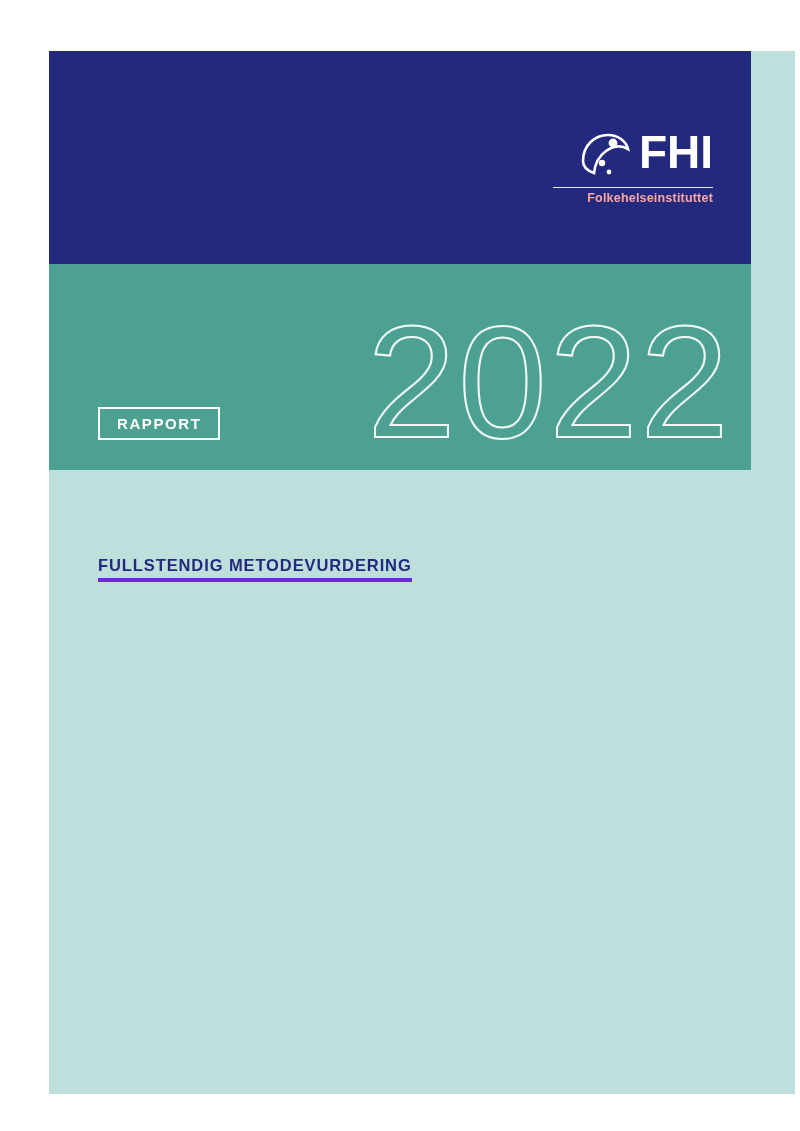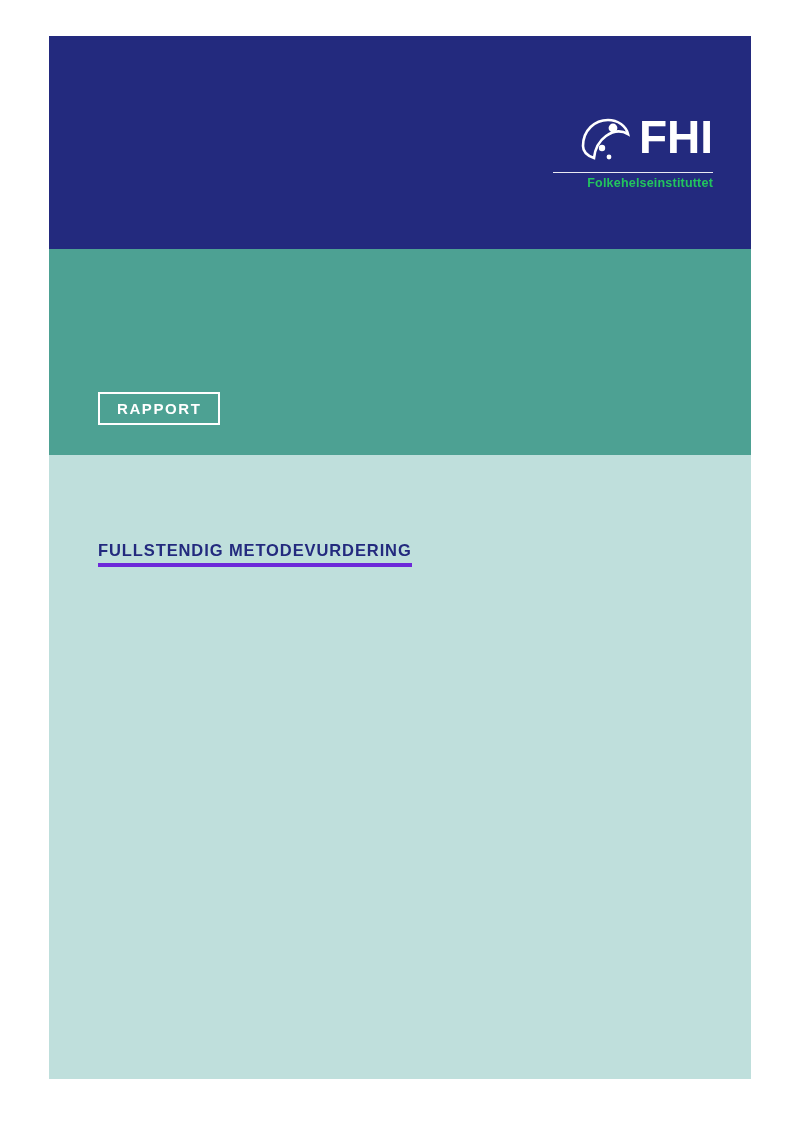--- a/index.html
+++ b/index.html
@@ -17,25 +17,26 @@
   .page {
     position: relative;
     width: 800px;
     height: 1131px;
     background: #ffffff;
   }
 
   .cover {
     position: absolute;
     left: 49px;
-    top: 36px;
+    top: 51px;
     width: 702px;
     height: 1043px;
     background: #bfdfdc;
     overflow: hidden;
+    padding-left: 44px;
   }
 
   
   .band-navy {
     position: absolute;
     left: 0;
     top: 0;
     width: 702px;
     height: 213px;
     background: #232a7e;
@@ -80,21 +81,21 @@
   }
   .logo-sub {
     position: absolute;
     right: 0;
     top: 64px;
     width: 160px;
     text-align: right;
     font-size: 12.5px;
     font-weight: bold;
     letter-spacing: 0.2px;
-    color: #22c55e;
+    color: #fca5a5;
   }
 
   
   .band-teal {
     position: absolute;
     left: 0;
     top: 213px;
     width: 702px;
     height: 206px;
     background: #4da193;
@@ -178,20 +179,21 @@
             </svg>
           </span>
           <span class="logo-text">FHI</span>
         </div>
         <div class="logo-rule"></div>
         <div class="logo-sub">Folkehelseinstituttet</div>
       </div>
     </div>
 
     <div class="band-teal">
+      <div class="year">2022</div>
       <div class="rapport-badge">RAPPORT</div>
     </div>
 
     <div class="band-light">
       <div class="kicker">FULLSTENDIG METODEVURDERING</div>
     </div>
 
   </div>
 </div>
 

